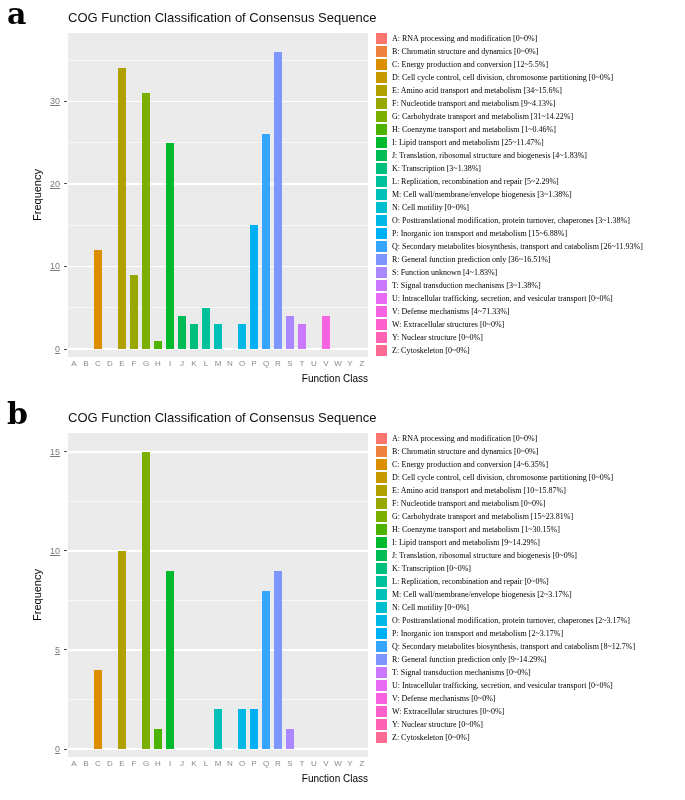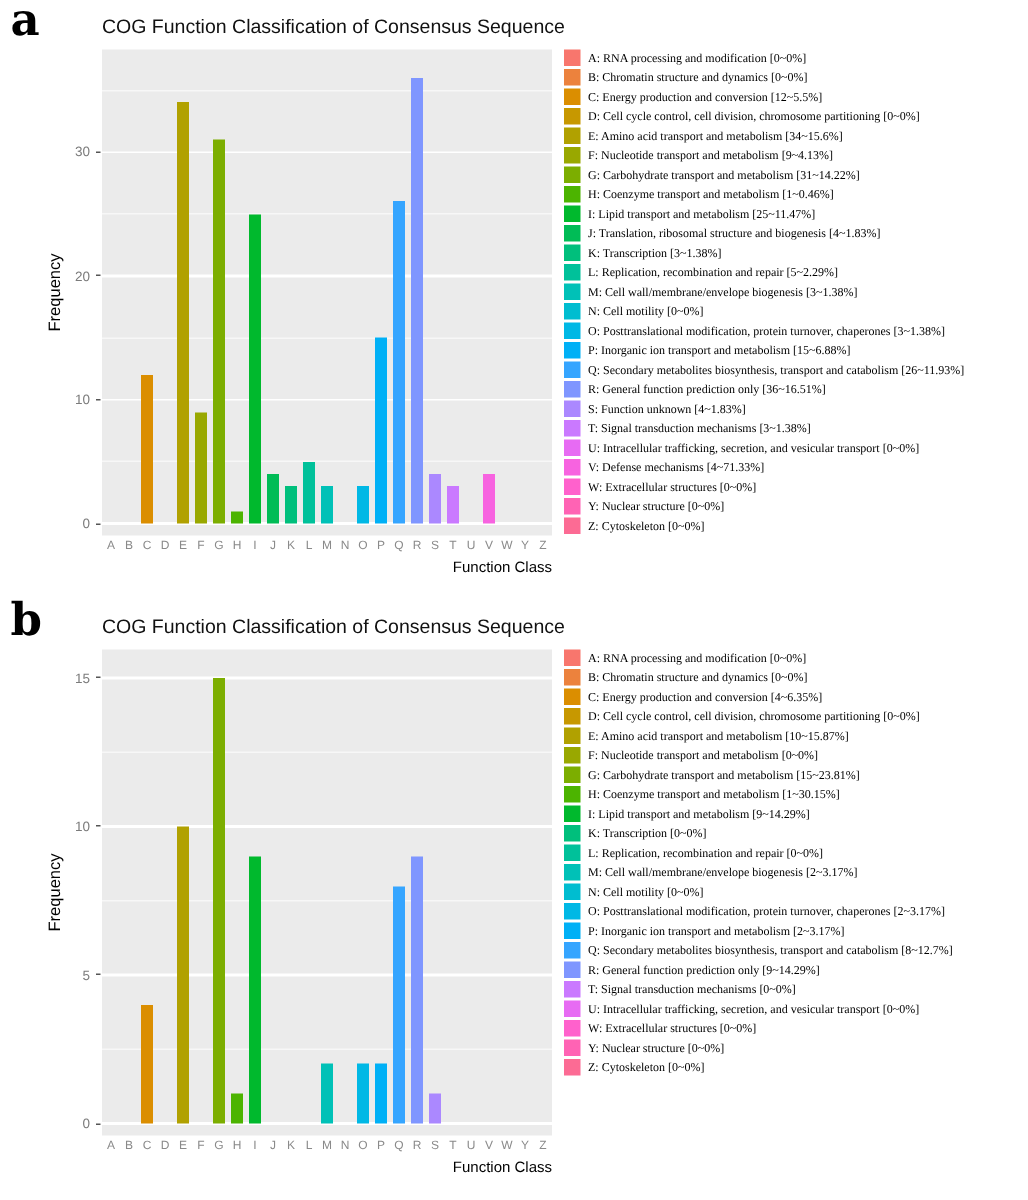--- a/index.html
+++ b/index.html
@@ -22,21 +22,21 @@
   .y-axis-title {
     width: 14px; display: flex; align-items: center; justify-content: center;
   }
   .y-axis-title span {
     writing-mode: vertical-rl; transform: rotate(180deg);
     font-size: 11px; color: #000;
   }
   .y-axis { position: relative; width: 24px; height: 324px; }
   .ytick {
     position: absolute; right: 8px; transform: translateY(50%);
-    font-size: 9px; color: #7b7b7b;
+    font-size: 9px; color: #7b7b7b; text-decoration: underline;
   }
   .ytickmark { position: absolute; right: 1px; width: 3px; height: 1px; background: #555; }
   .plot-area {
     position: relative; width: 300px; height: 324px;
     background: #ebebeb; overflow: hidden;
   }
   .gridline { position: absolute; left: 0; right: 0; background: #ffffff; }
   .gridline.major { height: 1.4px; }
   .gridline.minor { height: 0.7px; opacity: 0.6; }
   .bar { position: absolute; bottom: 8px; width: 8px; }
@@ -337,20 +337,24 @@
           </div>
           <div class="legend-item">
             <span class="legend-swatch" style="background: rgb(76, 180, 0);"></span>
             <span class="legend-label">H: Coenzyme transport and metabolism [1~30.15%]</span>
           </div>
           <div class="legend-item">
             <span class="legend-swatch" style="background: rgb(0, 185, 45);"></span>
             <span class="legend-label">I: Lipid transport and metabolism [9~14.29%]</span>
           </div>
           <div class="legend-item">
+            <span class="legend-swatch" style="background: rgb(0, 188, 86);"></span>
+            <span class="legend-label">J: Translation, ribosomal structure and biogenesis [0~0%]</span>
+          </div>
+          <div class="legend-item">
             <span class="legend-swatch" style="background: rgb(0, 191, 124);"></span>
             <span class="legend-label">K: Transcription [0~0%]</span>
           </div>
           <div class="legend-item">
             <span class="legend-swatch" style="background: rgb(0, 193, 154);"></span>
             <span class="legend-label">L: Replication, recombination and repair [0~0%]</span>
           </div>
           <div class="legend-item">
             <span class="legend-swatch" style="background: rgb(0, 193, 183);"></span>
             <span class="legend-label">M: Cell wall/membrane/envelope biogenesis [2~3.17%]</span>
@@ -375,20 +379,24 @@
             <span class="legend-swatch" style="background: rgb(127, 150, 255);"></span>
             <span class="legend-label">R: General function prediction only [9~14.29%]</span>
           </div>
           <div class="legend-item">
             <span class="legend-swatch" style="background: rgb(202, 121, 255);"></span>
             <span class="legend-label">T: Signal transduction mechanisms [0~0%]</span>
           </div>
           <div class="legend-item">
             <span class="legend-swatch" style="background: rgb(231, 107, 243);"></span>
             <span class="legend-label">U: Intracellular trafficking, secretion, and vesicular transport [0~0%]</span>
+          </div>
+          <div class="legend-item">
+            <span class="legend-swatch" style="background: rgb(247, 99, 224);"></span>
+            <span class="legend-label">V: Defense mechanisms [0~0%]</span>
           </div>
           <div class="legend-item">
             <span class="legend-swatch" style="background: rgb(255, 97, 204);"></span>
             <span class="legend-label">W: Extracellular structures [0~0%]</span>
           </div>
           <div class="legend-item">
             <span class="legend-swatch" style="background: rgb(255, 99, 180);"></span>
             <span class="legend-label">Y: Nuclear structure [0~0%]</span>
           </div>
           <div class="legend-item">

